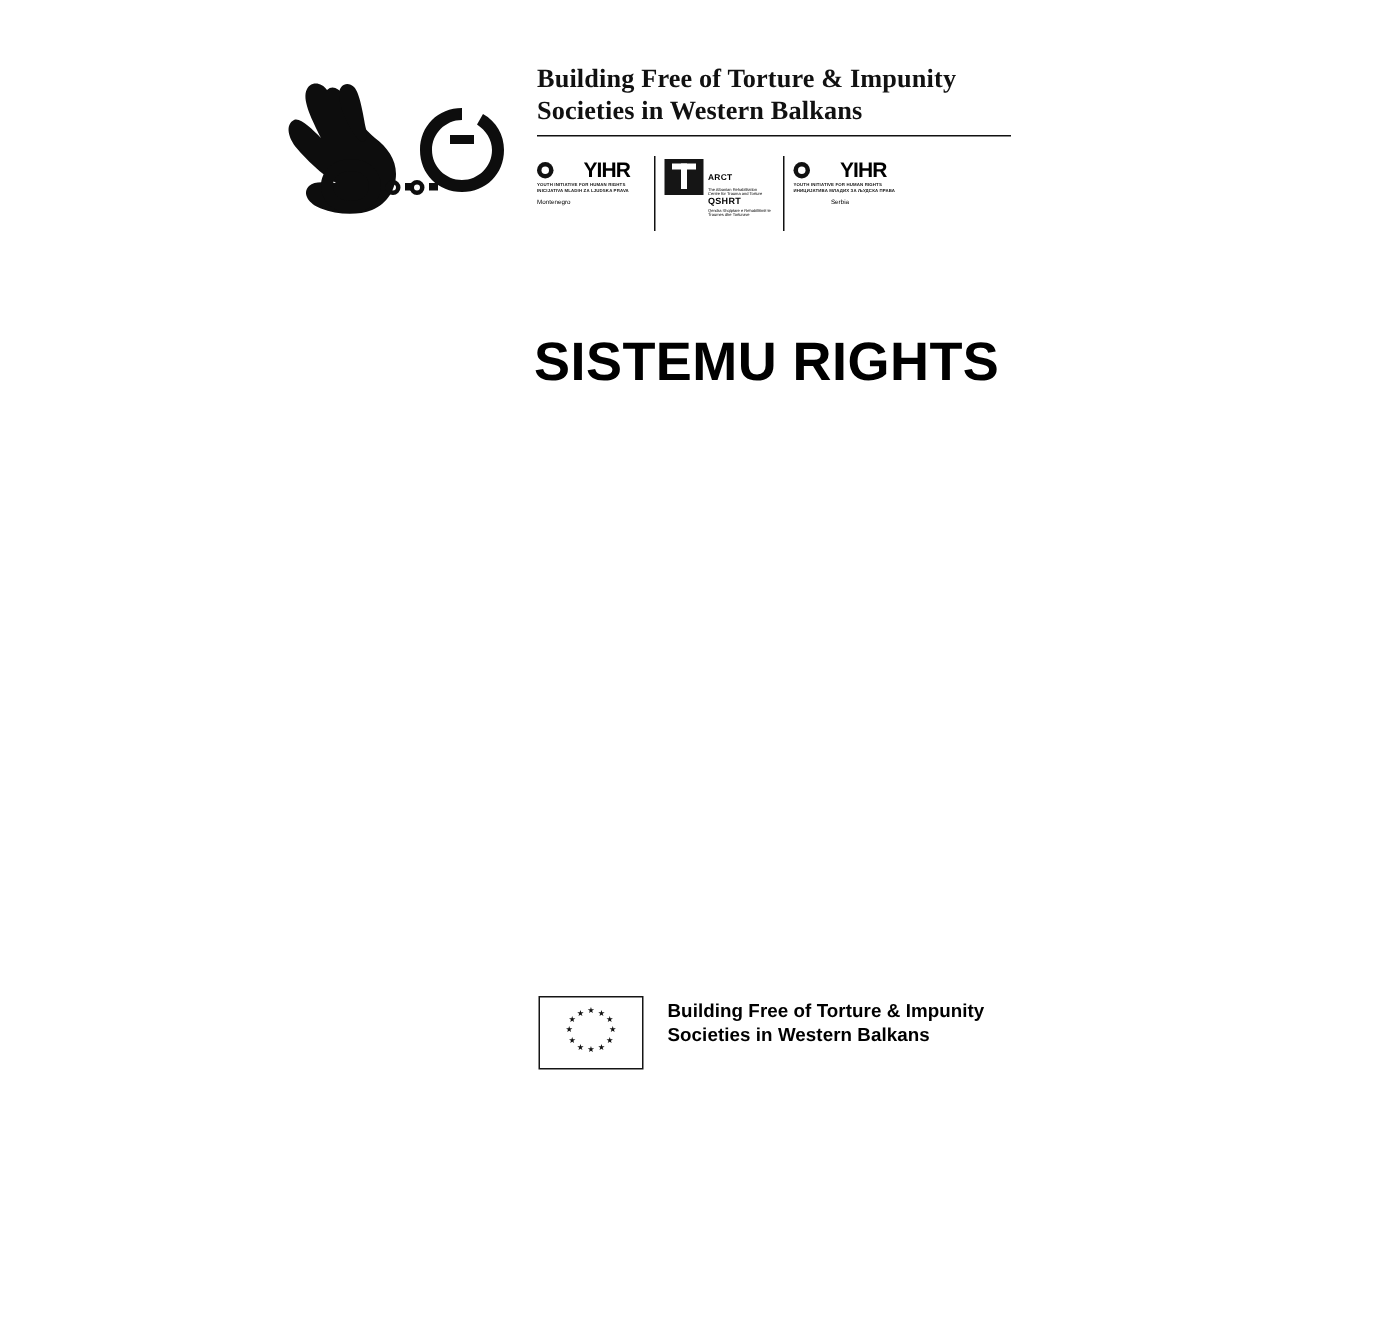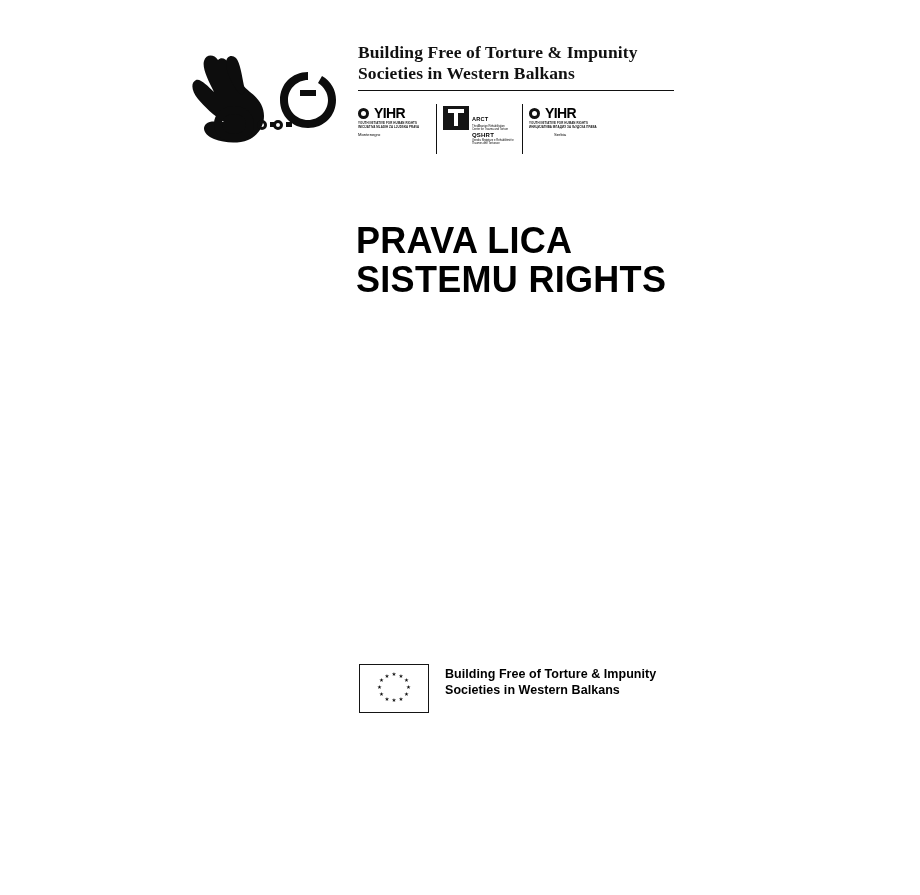--- a/index.html
+++ b/index.html
@@ -73,21 +73,21 @@
     flex-direction: column;
     justify-content: flex-start;
     padding-top: 2px;
   }
   .logo-cell + .logo-cell { border-left: 1.2px solid #111; }
   .logo-cell.c1 { width: 78px; padding-right: 4px; }
   .logo-cell.c2 { width: 86px; padding-left: 6px; }
   .logo-cell.c3 { width: 80px; padding-left: 6px; }
   .logo-cell.c4 { width: 76px; padding-left: 8px; }
 
-  .yihr-lockup { display: flex; align-items: center; gap: 5px; }
+  .yihr-lockup { display: flex; align-items: center; gap: 20px; }
   .yihr-dot {
     width: 11px; height: 11px; border-radius: 50%;
     background: #111;
     position: relative;
     flex: 0 0 auto;
   }
   .yihr-dot::after {
     content: "";
     position: absolute;
     left: 3px; top: 3px;
@@ -320,21 +320,20 @@
       <div class="logo-sub" style="white-space: pre-line;">YOUTH INITIATIVE FOR HUMAN RIGHTS
 ИНИЦИЈАТИВА МЛАДИХ ЗА ЉУДСКА ПРАВА</div>
       <div class="logo-country">Serbia</div>
     </div>
 
 
   </div>
 </div>
 
 <div class="main-title">
-  <div class="line l1">PRAVA LICA</div>
   <div class="line l4">SISTEMU RIGHTS</div>
 </div>
 
 <div class="eu-block">
   <div class="eu-flag">
     <span class="eu-star" style="left:31.5px; top:7px;">★</span>
     <span class="eu-star" style="left:38.5px; top:8.5px;">★</span>
     <span class="eu-star" style="left:44px; top:13px;">★</span>
     <span class="eu-star" style="left:46px; top:20px;">★</span>
     <span class="eu-star" style="left:44px; top:27px;">★</span>

